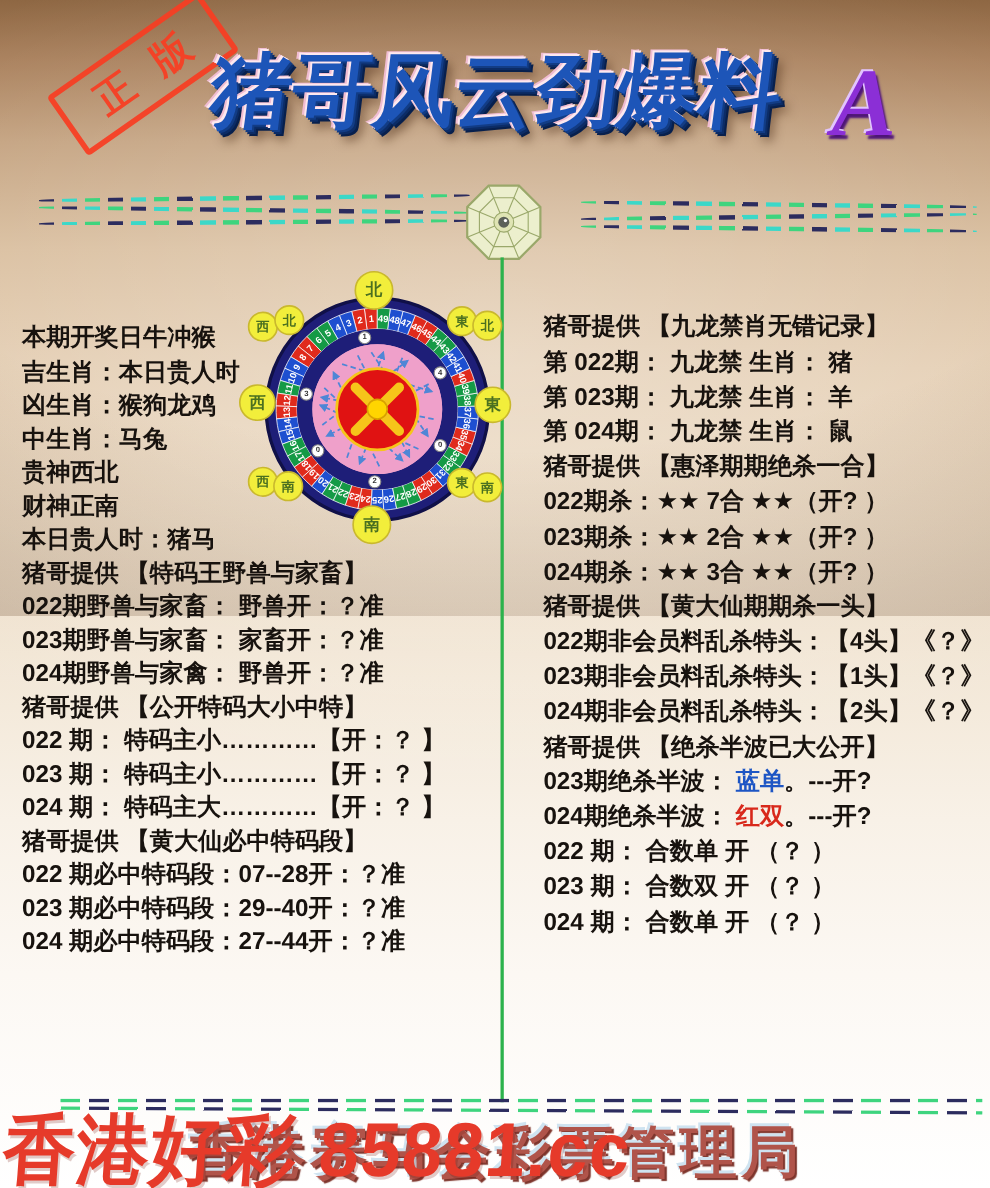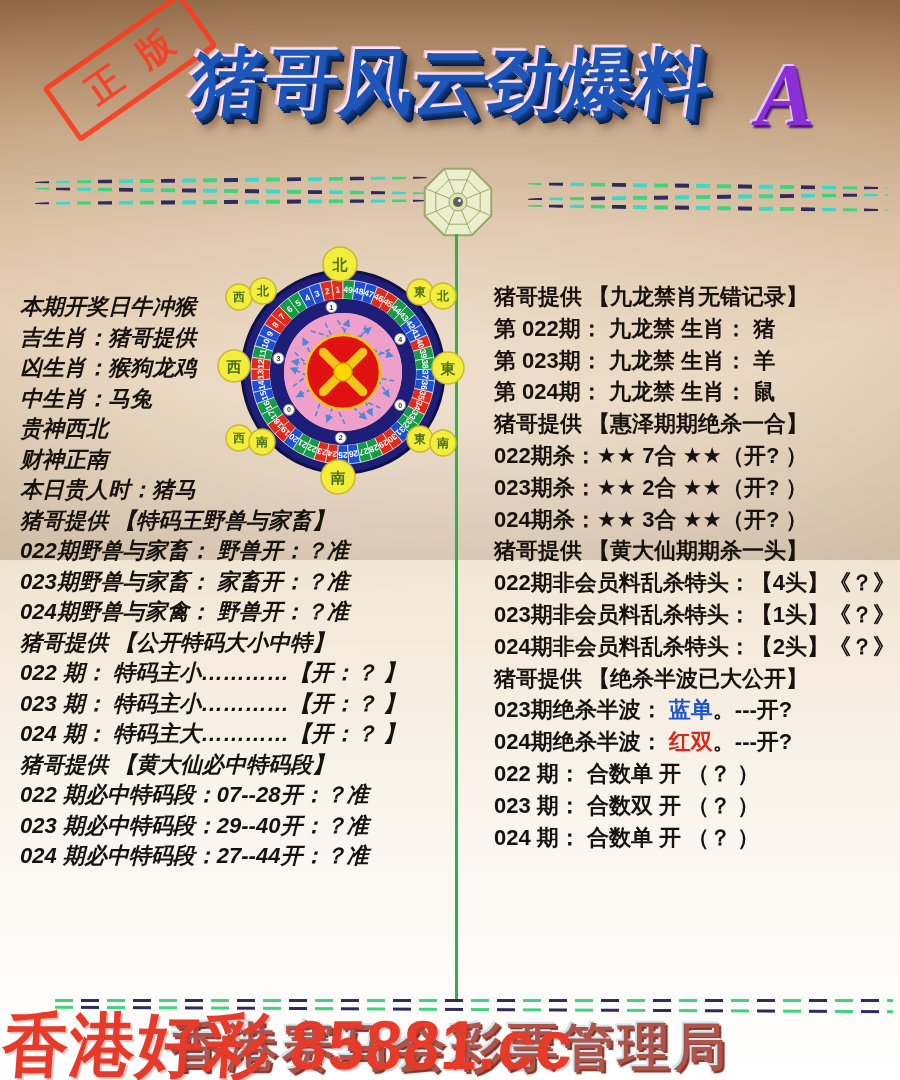--- a/index.html
+++ b/index.html
@@ -59,21 +59,21 @@
     background:repeating-linear-gradient(90deg,
       #3ed47e 0 18px, transparent 18px 26px,
       #2c2c5e 26px 44px, transparent 44px 52px);
   }
   .dashline2.r2{transform:rotate(.3deg);}
   .greenline{position:absolute;left:455px;top:234px;width:3px;height:768px;background:#2cb24c;}
   
   .col{position:absolute;font-size:22px;font-weight:bold;color:#17120e;}
   .col .line{white-space:nowrap;}
   .col-left{left:20px;top:292px;}
-  .col-left .line{height:30.5px;line-height:30.5px;font-style:italic;}
+  .col-left .line{height:30.5px;line-height:30.5px;}
   .col-right{left:494px;top:281px;}
   .col-right .line{height:31.8px;line-height:31.8px;}
   
   .watermark{
     position:absolute;left:0;right:0;top:1013px;text-align:center;
     font-size:52px;font-weight:bold;letter-spacing:4px;white-space:nowrap;
     color:#b0544a;text-shadow:-2px -2px 0 #cfe3f0,2px 2px 1px #7e352c;z-index:2;
   }
   .sitebanner{
     position:absolute;left:6px;top:999px;z-index:3;white-space:nowrap;
@@ -282,21 +282,21 @@
       <text x="31" y="134" font-size="15" font-weight="bold" fill="#4b7020" text-anchor="middle" dominant-baseline="central">西</text>
       <circle cx="36" cy="65" r="13" fill="#f2ee3b" stroke="#c9b82e" stroke-width="1.5"></circle>
       <text x="36" y="65" font-size="12" font-weight="bold" fill="#4b7020" text-anchor="middle" dominant-baseline="central">西</text>
       <circle cx="60" cy="59" r="13" fill="#f2ee3b" stroke="#c9b82e" stroke-width="1.5"></circle>
       <text x="60" y="59" font-size="12" font-weight="bold" fill="#4b7020" text-anchor="middle" dominant-baseline="central">北</text>
     </svg>
 
   <div class="col col-left">
     <div>
         <div class="line">本期开奖日牛冲猴</div>
-        <div class="line">吉生肖：猪哥提供</div>
+        <div class="line">吉生肖：本日贵人时</div>
         <div class="line">凶生肖：猴狗龙鸡</div>
         <div class="line">中生肖：马兔</div>
         <div class="line">贵神西北</div>
         <div class="line">财神正南</div>
         <div class="line">本日贵人时：猪马</div>
         <div class="line">猪哥提供 【特码王野兽与家畜】</div>
         <div class="line">022期野兽与家畜： 野兽开：？准</div>
         <div class="line">023期野兽与家畜： 家畜开：？准</div>
         <div class="line">024期野兽与家禽： 野兽开：？准</div>
         <div class="line">猪哥提供 【公开特码大小中特】</div>

